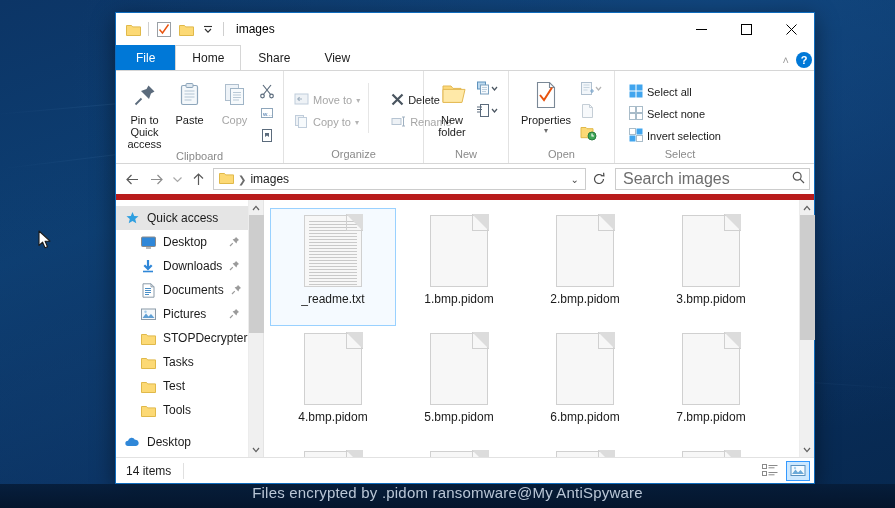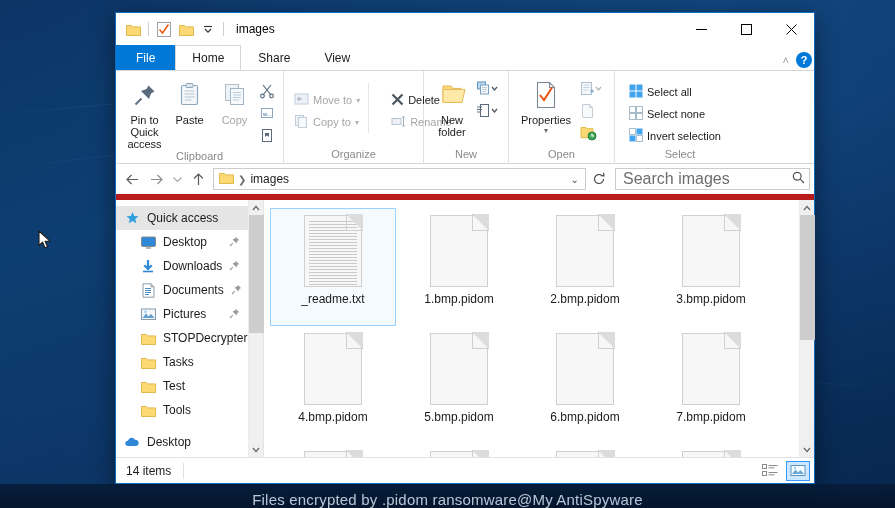--- a/index.html
+++ b/index.html
@@ -271,21 +271,21 @@
   .view-btn {
     width: 24px; height: 20px; display: flex;
     align-items: center; justify-content: center;
   }
   .view-btn.active { background: #cce8ff; border: 1px solid #3399ff; }
 
   
   #caption-bar {
     position: absolute; left: 0; right: 0; bottom: 0;
     height: 24px;
-    display: flex; align-items: flex-end; justify-content: center;
+    display: flex; align-items: flex-start; justify-content: center;
     background: linear-gradient(180deg, rgba(6,28,56,0.88) 0%, rgba(4,20,42,0.95) 100%);
   }
   #caption-bar .txt {
     font-size: 15px; color: #b9c6d6;
     letter-spacing: .2px; white-space: nowrap;
   }
 
   
   #mouse-cursor { position: absolute; left: 38px; top: 230px; }
 </style>

